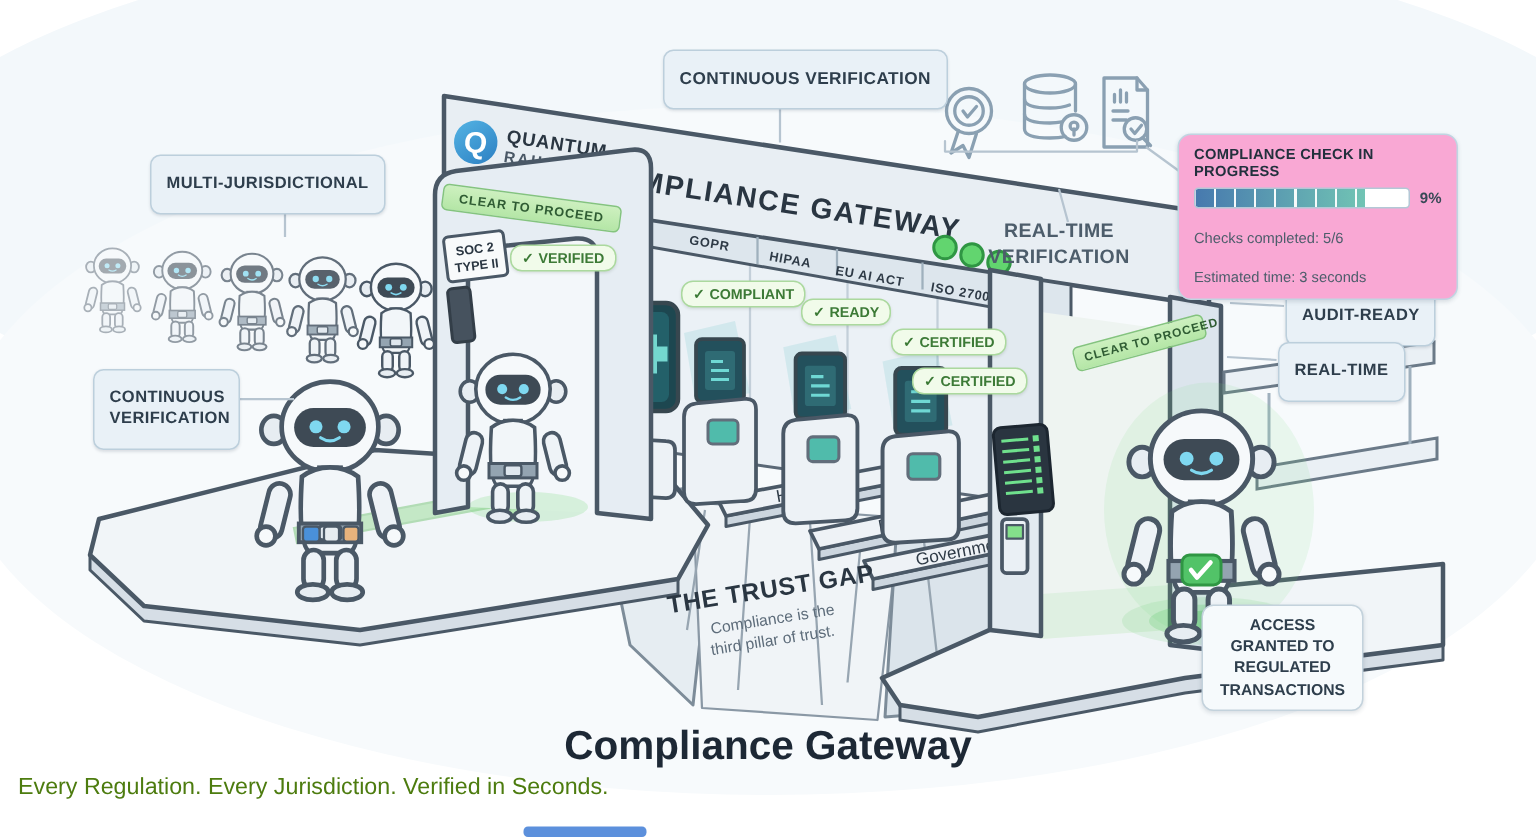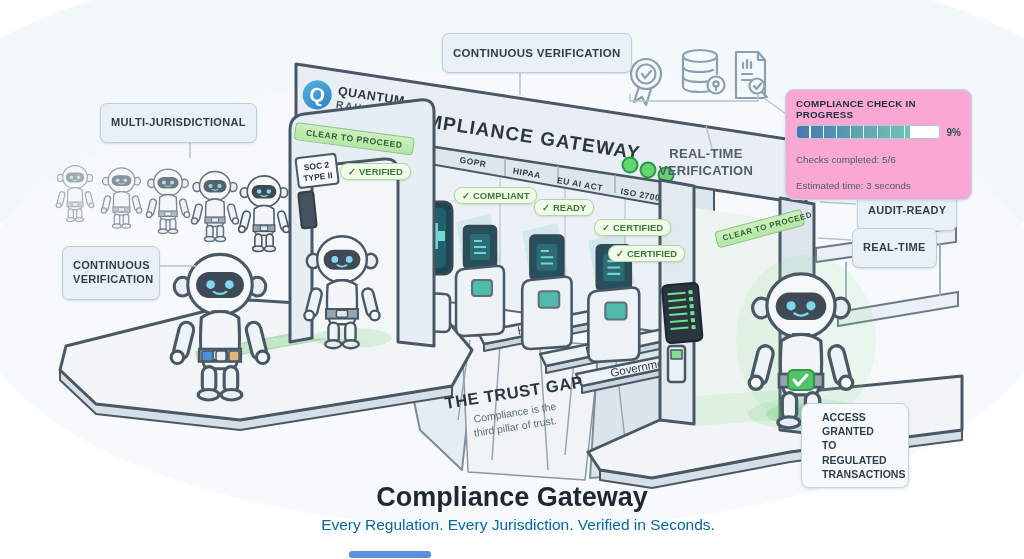--- a/index.html
+++ b/index.html
@@ -5,42 +5,42 @@
   html,body{margin:0;padding:0;background:#fff;}
   .stage{position:relative;width:1024px;height:559px;background:#ffffff;overflow:hidden;
          font-family:"Liberation Sans", sans-serif;}
   .stage svg{position:absolute;left:0;top:0;}
   .overlay{position:absolute;z-index:2;}
   .pill{background:#e9f1f7;border:1.5px solid #bccfdc;border-radius:7px;color:#2e3e4c;
         font-weight:700;font-size:11px;line-height:1.25;letter-spacing:.3px;text-align:center;
         padding:12px 10px;box-shadow:0 1px 2px rgba(40,60,80,.14);display:inline-block;box-sizing:border-box;}
   .pill-green{background:#e9f8e4;border-color:#b5e0ab;color:#3f8f4a;}
   .panel-white{background:#f6fafc;border:1.5px solid #c3d2dc;border-radius:8px;color:#2e3e4c;
-        font-weight:700;font-size:10.5px;line-height:1.35;text-align:left;padding:6px 20px;
+        font-weight:700;font-size:10.5px;line-height:1.35;text-align:center;padding:6px 8px;
         box-shadow:0 1px 3px rgba(40,60,80,.15);box-sizing:border-box;}
   .plain-label{color:#4d5d6b;font-weight:700;font-size:13px;letter-spacing:.3px;line-height:1.3;text-align:center;margin-top:48px;}
   .badge{background:#f1fbea;border:1.5px solid #abd99e;border-radius:8px;color:#3c7a36;
         font-weight:700;font-size:9.5px;padding:2px 7px;white-space:nowrap;
         box-shadow:0 1px 2px rgba(60,90,60,.15);display:inline-block;}
   .badge .chk{margin-right:3px;}
   .banner{background:linear-gradient(180deg,#cdf0bf,#b4e6a6);border:1.5px solid #84c47e;color:#2f5c33;
         font-weight:700;font-size:8.5px;letter-spacing:.6px;padding:3px 6px;border-radius:4px;
         text-align:center;white-space:nowrap;transform-origin:left top;display:inline-block;box-sizing:border-box;}
   .status{background:#f9a8d4;border:1.5px solid #c0d5e2;border-radius:9px;padding:8px 10px;width:187px;
         box-shadow:0 1px 3px rgba(40,60,80,.15);box-sizing:border-box;}
   .status .ttl{font-size:9.8px;font-weight:700;color:#22303d;letter-spacing:.2px;}
   .status .barrow{display:flex;align-items:center;margin-top:5px;}
   .status .track{flex:1;height:12px;background:#fff;border:1px solid #b3c8d6;border-radius:3px;overflow:hidden;position:relative;}
   .status .fill{height:100%;background:linear-gradient(90deg,#4779ae,#71c4b4);position:relative;}
   .status .fill::after{content:"";position:absolute;inset:0;
         background:repeating-linear-gradient(90deg,transparent 0 12px,rgba(255,255,255,.95) 12px 13.5px);}
   .status .pct{font-size:10px;font-weight:700;color:#374956;margin-left:7px;}
   .status .sub{font-size:9.8px;color:#4d5d6b;margin-top:15px;}
   .footer-title{left:0;right:0;text-align:center;top:482px;font-size:27px;font-weight:700;color:#1d2835;}
-  .footer-sub{left:0;right:0;text-align:center;top:516px;font-size:15.5px;color:#0369a1;padding-left:12px;}
+  .footer-sub{left:0;right:0;text-align:left;top:516px;font-size:15.5px;color:#4d7c0f;padding-left:12px;}
   .blue-bar{left:349px;top:551px;width:82px;height:7px;border-radius:3px;background:#3f7dd6;opacity:.85;}
 </style>
 </head>
 <body>
 
 <div class="stage">
 
 <svg width="1024" height="559" viewBox="0 0 1024 559">
   <defs>
     <linearGradient id="gradQ" x1="0" y1="0" x2="1" y2="1">

